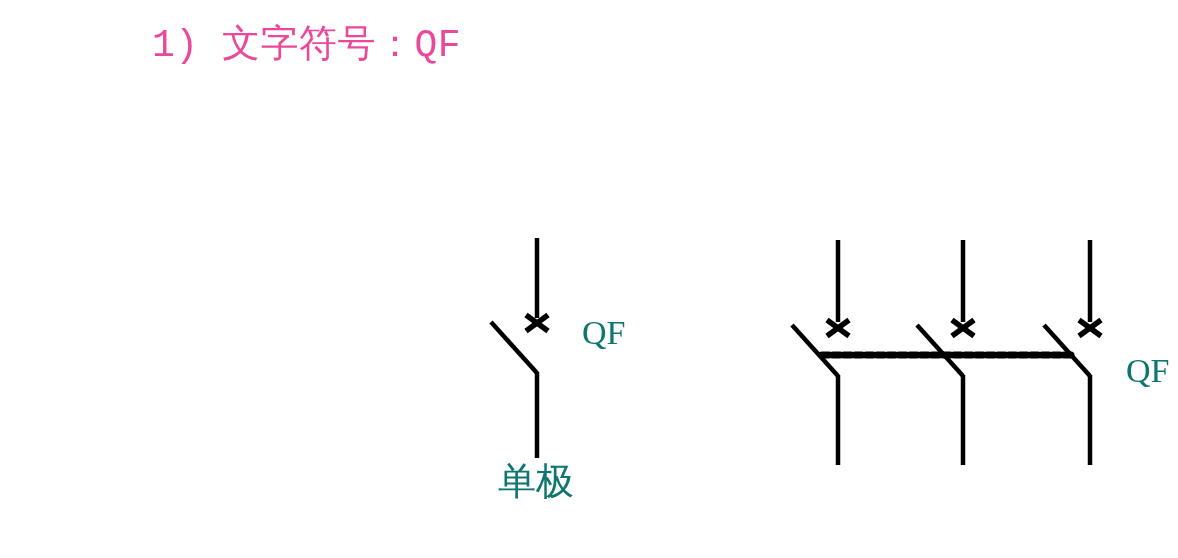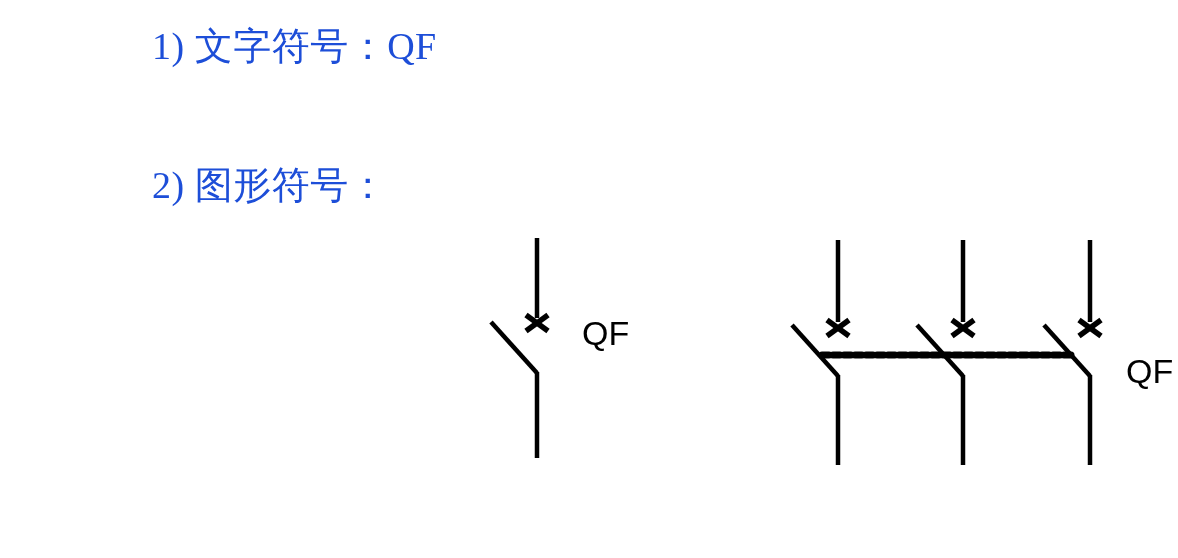--- a/index.html
+++ b/index.html
@@ -15,62 +15,61 @@
     background: #ffffff;
     overflow: hidden;
     font-family: "Liberation Serif", "DejaVu Serif", serif;
     color: #000000;
   }
 
   
   .text-line {
     position: absolute;
     white-space: pre;
-    color: #1d4ed8;
-    font-family: Liberation Serif, serif;
+    color: #ec4899;
+    font-family: Liberation Mono, monospace;
     font-size: 38px;
     line-height: 1;
     letter-spacing: 0.5px;
   }
   #line-1 { left: 152px; top: 27px; }
   #line-2 { left: 152px; top: 166px; }
 
   
   #symbol-canvas {
     position: absolute;
     left: 0;
     top: 0;
     width: 1178px;
     height: 558px;
   }
 
   
   .sym-label {
     position: absolute;
     white-space: pre;
-    color: #000000;
-    font-family: Liberation Sans, sans-serif;
+    color: #0f766e;
+    font-family: Liberation Serif, serif;
     line-height: 1;
   }
   .qf-label { font-size: 34px; }
   .cn-caption { font-size: 38px; }
 
   #label-qf-single   { left: 582px; top: 316px; }
   #caption-single    { left: 498px; top: 462px; }
   #label-qf-three    { left: 1126px; top: 354px; }
   #caption-three     { left: 912px; top: 490px; }
 </style>
 </head>
 <body>
 
 <div id="slide">
 
   <div class="text-line" id="line-1">1) 文字符号：QF</div>
 
-  <div class="text-line" id="line-2">2) 图形符号：</div>
 
   <svg id="symbol-canvas" viewBox="0 0 1178 558" xmlns="http://www.w3.org/2000/svg">
 
     <g stroke="#000000" stroke-width="4.5" stroke-linecap="butt" fill="none">
 
       <g>
 
         <line x1="537" y1="238" x2="537" y2="318"></line>
 
         <line x1="537" y1="372" x2="537" y2="458"></line>
@@ -116,17 +115,18 @@
         </g>
 
         <line x1="822" y1="355" x2="1072" y2="355" stroke-width="7" stroke-linecap="round" stroke-dasharray="7 4"></line>
       </g>
 
     </g>
   </svg>
 
   <div class="sym-label qf-label" id="label-qf-single">QF</div>
 
+  <div class="sym-label cn-caption" id="caption-single">单极</div>
 
   <div class="sym-label qf-label" id="label-qf-three">QF</div>
 
 
 </div>
 
 </body></html>

